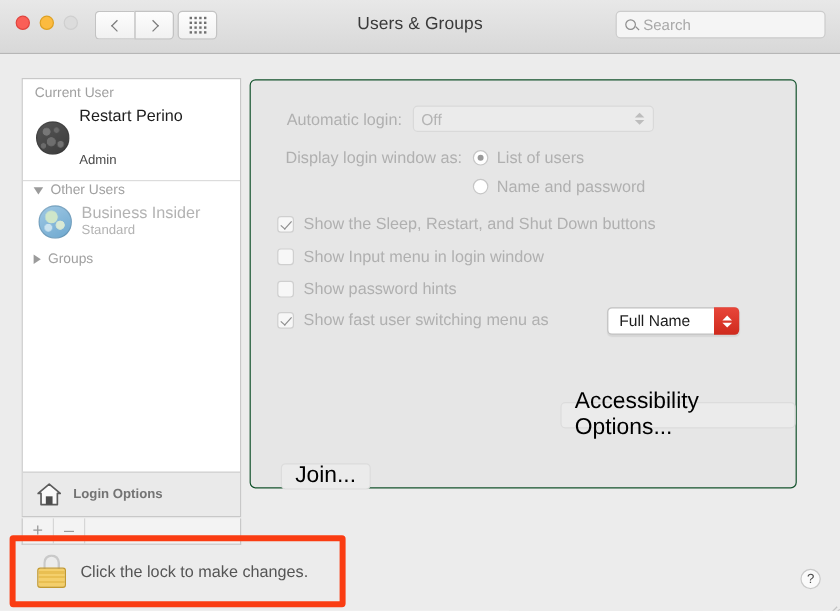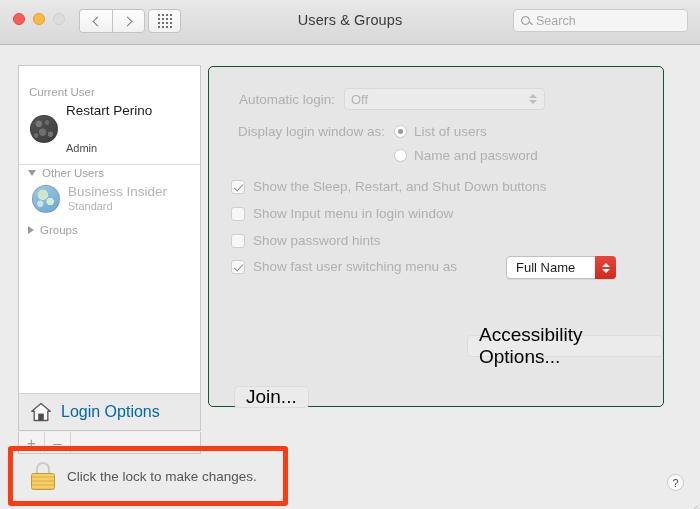--- a/index.html
+++ b/index.html
@@ -69,21 +69,21 @@
     right: -4px; bottom: 0px; transform: rotate(45deg); }
   .searchph { margin-left: 6px; font-size: 12.5px; color: #a8a8a8; }
 
   
   .sidebar {
     position: absolute; left: 18px; top: 65px;
     width: 183px; height: 366px;
     background: #ffffff; border: 1px solid #c8c8c8;
   }
   .sb-section {
-    font-size: 11.5px; color: #a0a0a0; padding: 20px 0 2px 10px;
+    font-size: 11.5px; color: #a0a0a0; padding: 6px 0 2px 10px;
   }
   .sb-row { display: flex; align-items: center; padding: 3px 0 5px 11px; }
   .sb-row.indent { padding-left: 13px; }
   .avatar { width: 28px; height: 28px; border-radius: 50%; flex: none; margin-right: 8px;
     border: 1px solid rgba(0,0,0,.12); overflow: hidden; }
   .av-moon { background:
       radial-gradient(circle at 30% 30%, #777 0 3px, transparent 3.5px),
       radial-gradient(circle at 62% 25%, #6a6a6a 0 2px, transparent 2.5px),
       radial-gradient(circle at 45% 62%, #6e6e6e 0 3.5px, transparent 4px),
       radial-gradient(circle at 75% 70%, #727272 0 2.5px, transparent 3px),
@@ -109,21 +109,21 @@
   .tri.down { border-left: 4.5px solid transparent; border-right: 4.5px solid transparent; border-top: 6px solid #9b9b9b; }
   .tri.right { border-top: 4.5px solid transparent; border-bottom: 4.5px solid transparent; border-left: 6px solid #9b9b9b; }
 
   .loginopts {
     position: absolute; left: 0; bottom: 0; width: 181px; height: 37px;
     border-top: 1px solid #d0d0d0; background: #eaeaea;
     display: flex; align-items: center; padding-left: 11px;
   }
   .home { width: 22px; height: 20px; position: relative; flex: none; margin-right: 9px; }
   .home svg { display: block; }
-  .lo-label { font-size: 16px; color: #0369a1; }
+  .lo-label { font-size: 11px; color: #737373; font-weight: bold; }
 
   .plusminus {
     position: absolute; left: 18px; top: 432px; width: 183px; height: 22px;
     background: #f3f3f3; border: 1px solid #c8c8c8; border-top: none; display: flex;
   }
   .pmbtn { width: 26px; height: 100%; display: flex; align-items: center; justify-content: center;
     border-right: 1px solid #d6d6d6; color: #9a9a9a; font-size: 15px; line-height: 1; }
 
   
   .panel {

